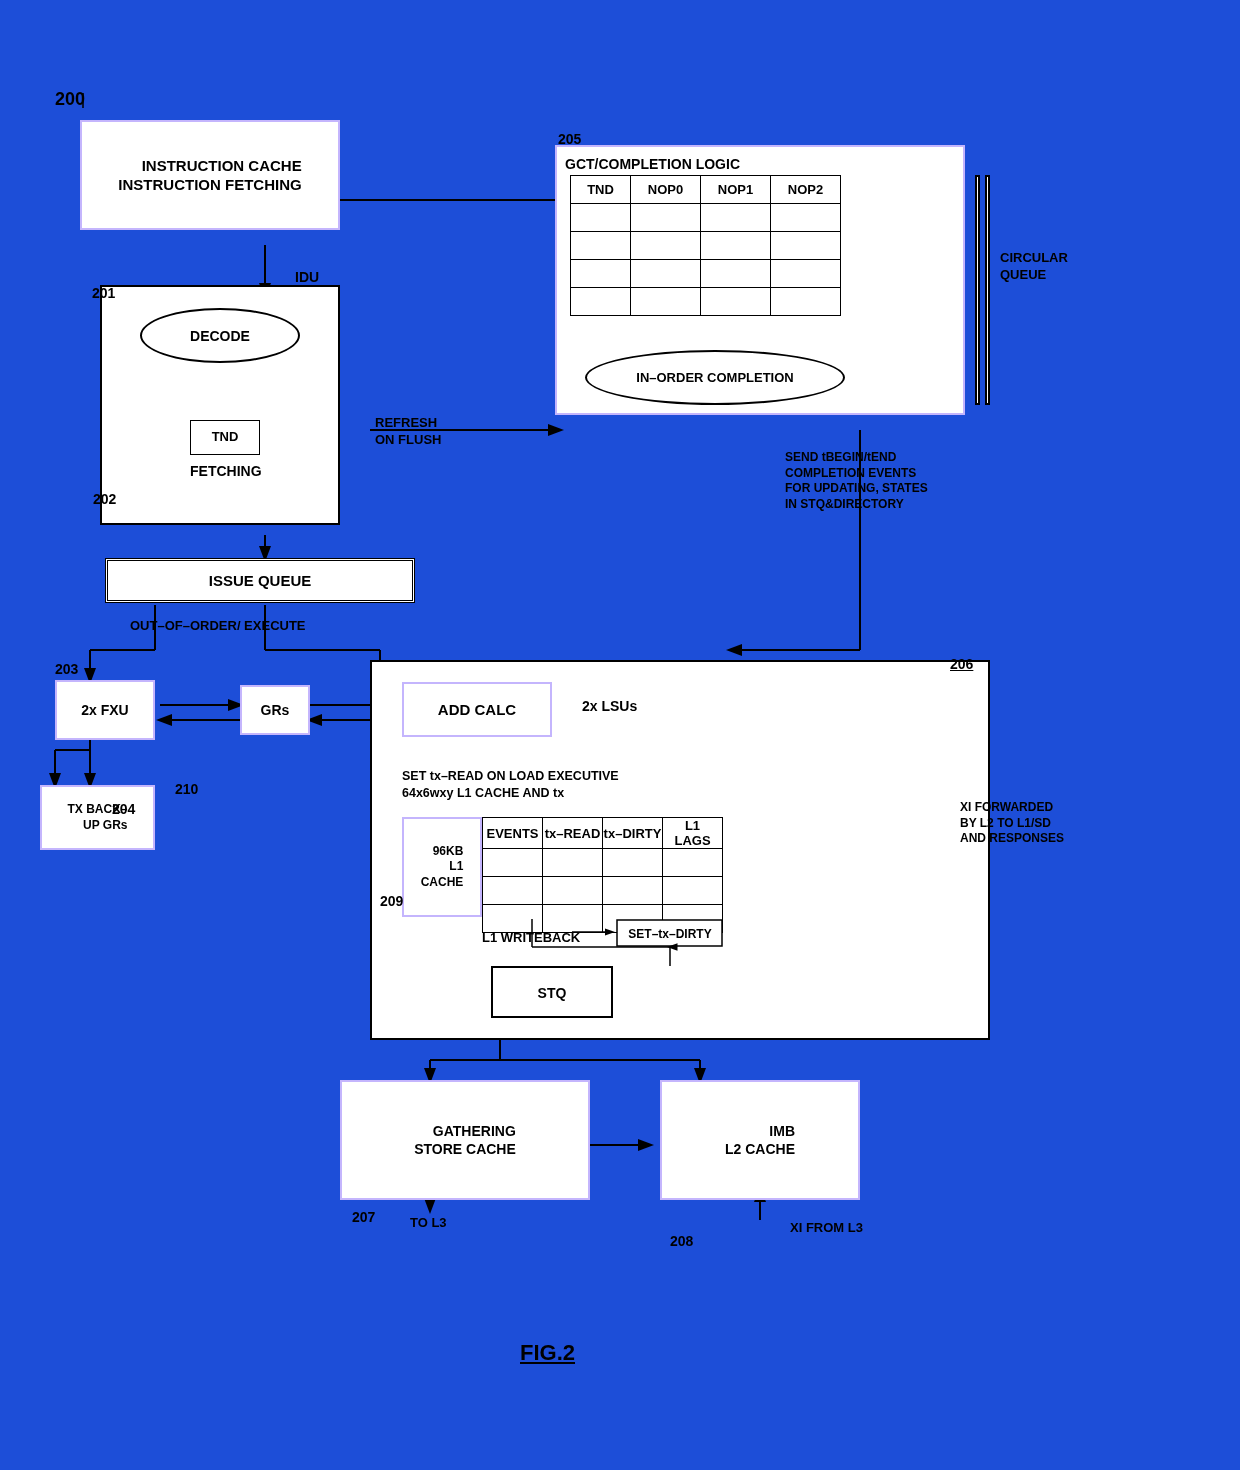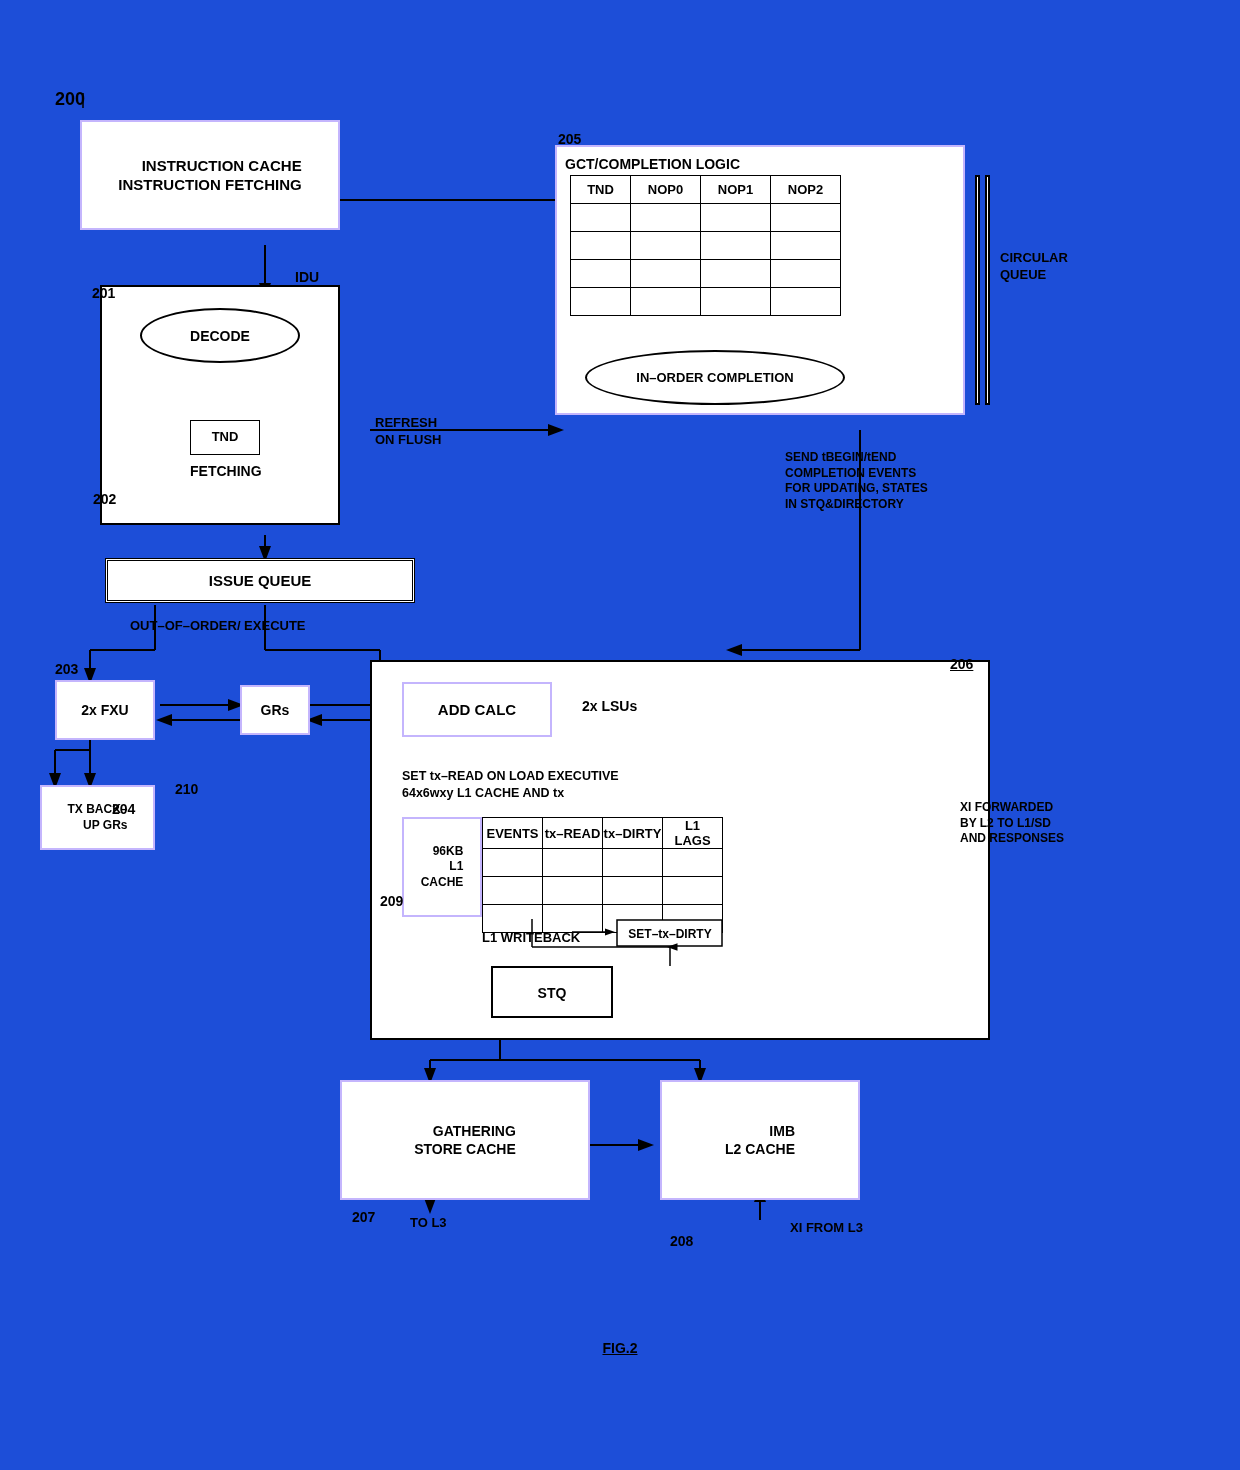--- a/index.html
+++ b/index.html
@@ -55,24 +55,23 @@
     }
     .label {
       position: absolute;
       font-size: 13px;
       font-weight: bold;
       text-align: left;
       line-height: 1.3;
     }
     .fig-label {
       position: absolute;
-      font-size: 14px;
+      font-size: 22px;
       font-weight: bold;
       text-decoration: underline;
-      text-align: center;
     }
     svg.arrows {
       position: absolute;
       top: 0;
       left: 0;
       width: 1240px;
       height: 1470px;
       pointer-events: none;
     }
     .grid-table {

